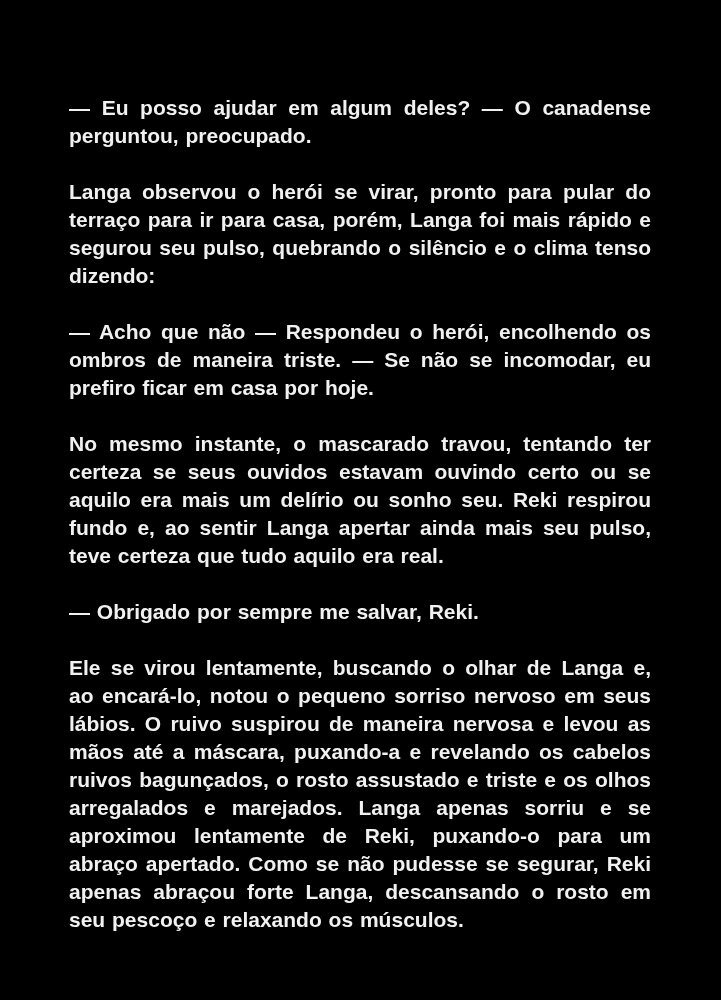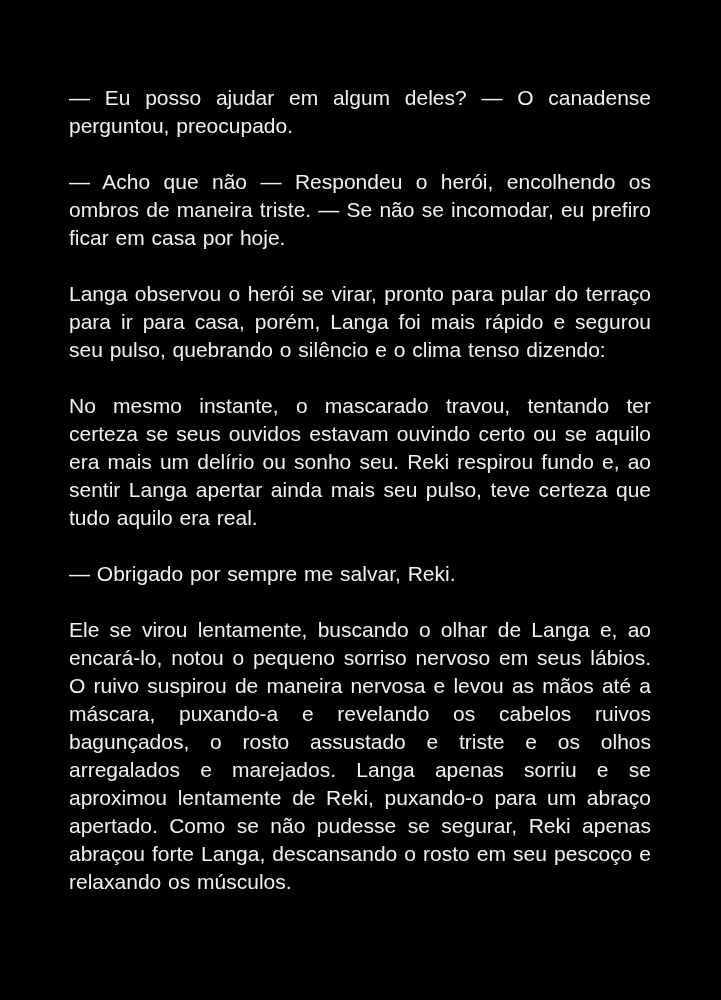--- a/index.html
+++ b/index.html
@@ -19,29 +19,30 @@
   .story {
     font-family: "Liberation Sans", "DejaVu Sans", sans-serif;
     font-size: 21px;
     line-height: 28px;
     color: #f1f1f1;
     text-align: justify;
     text-align-last: left;
     -webkit-font-smoothing: antialiased;
   }
   .story p {
-    margin: 0 0 28px 0;
+    margin: 10px 0 28px 0;
     word-spacing: 1px;
+    font-weight: bold;
   }
 </style>
 </head>
 <body>
 
 <div class="page">
   <div class="story">
     <p>— Eu posso ajudar em algum deles? — O canadense perguntou, preocupado.</p>
+    <p>Langa observou o herói se virar, pronto para pular do terraço para ir para casa, porém, Langa foi mais rápido e segurou seu pulso, quebrando o silêncio e o clima tenso dizendo:</p>
     <p>— Acho que não — Respondeu o herói, encolhendo os ombros de maneira triste. — Se não se incomodar, eu prefiro ficar em casa por hoje.</p>
-    <p>Langa observou o herói se virar, pronto para pular do terraço para ir para casa, porém, Langa foi mais rápido e segurou seu pulso, quebrando o silêncio e o clima tenso dizendo:</p>
     <p>No mesmo instante, o mascarado travou, tentando ter certeza se seus ouvidos estavam ouvindo certo ou se aquilo era mais um delírio ou sonho seu. Reki respirou fundo e, ao sentir Langa apertar ainda mais seu pulso, teve certeza que tudo aquilo era real.</p>
     <p>— Obrigado por sempre me salvar, Reki.</p>
     <p>Ele se virou lentamente, buscando o olhar de Langa e, ao encará-lo, notou o pequeno sorriso nervoso em seus lábios. O ruivo suspirou de maneira nervosa e levou as mãos até a máscara, puxando-a e revelando os cabelos ruivos bagunçados, o rosto assustado e triste e os olhos arregalados e marejados. Langa apenas sorriu e se aproximou lentamente de Reki, puxando-o para um abraço apertado. Como se não pudesse se segurar, Reki apenas abraçou forte Langa, descansando o rosto em seu pescoço e relaxando os músculos.</p>
   </div>
 </div>
 
 </body></html>

